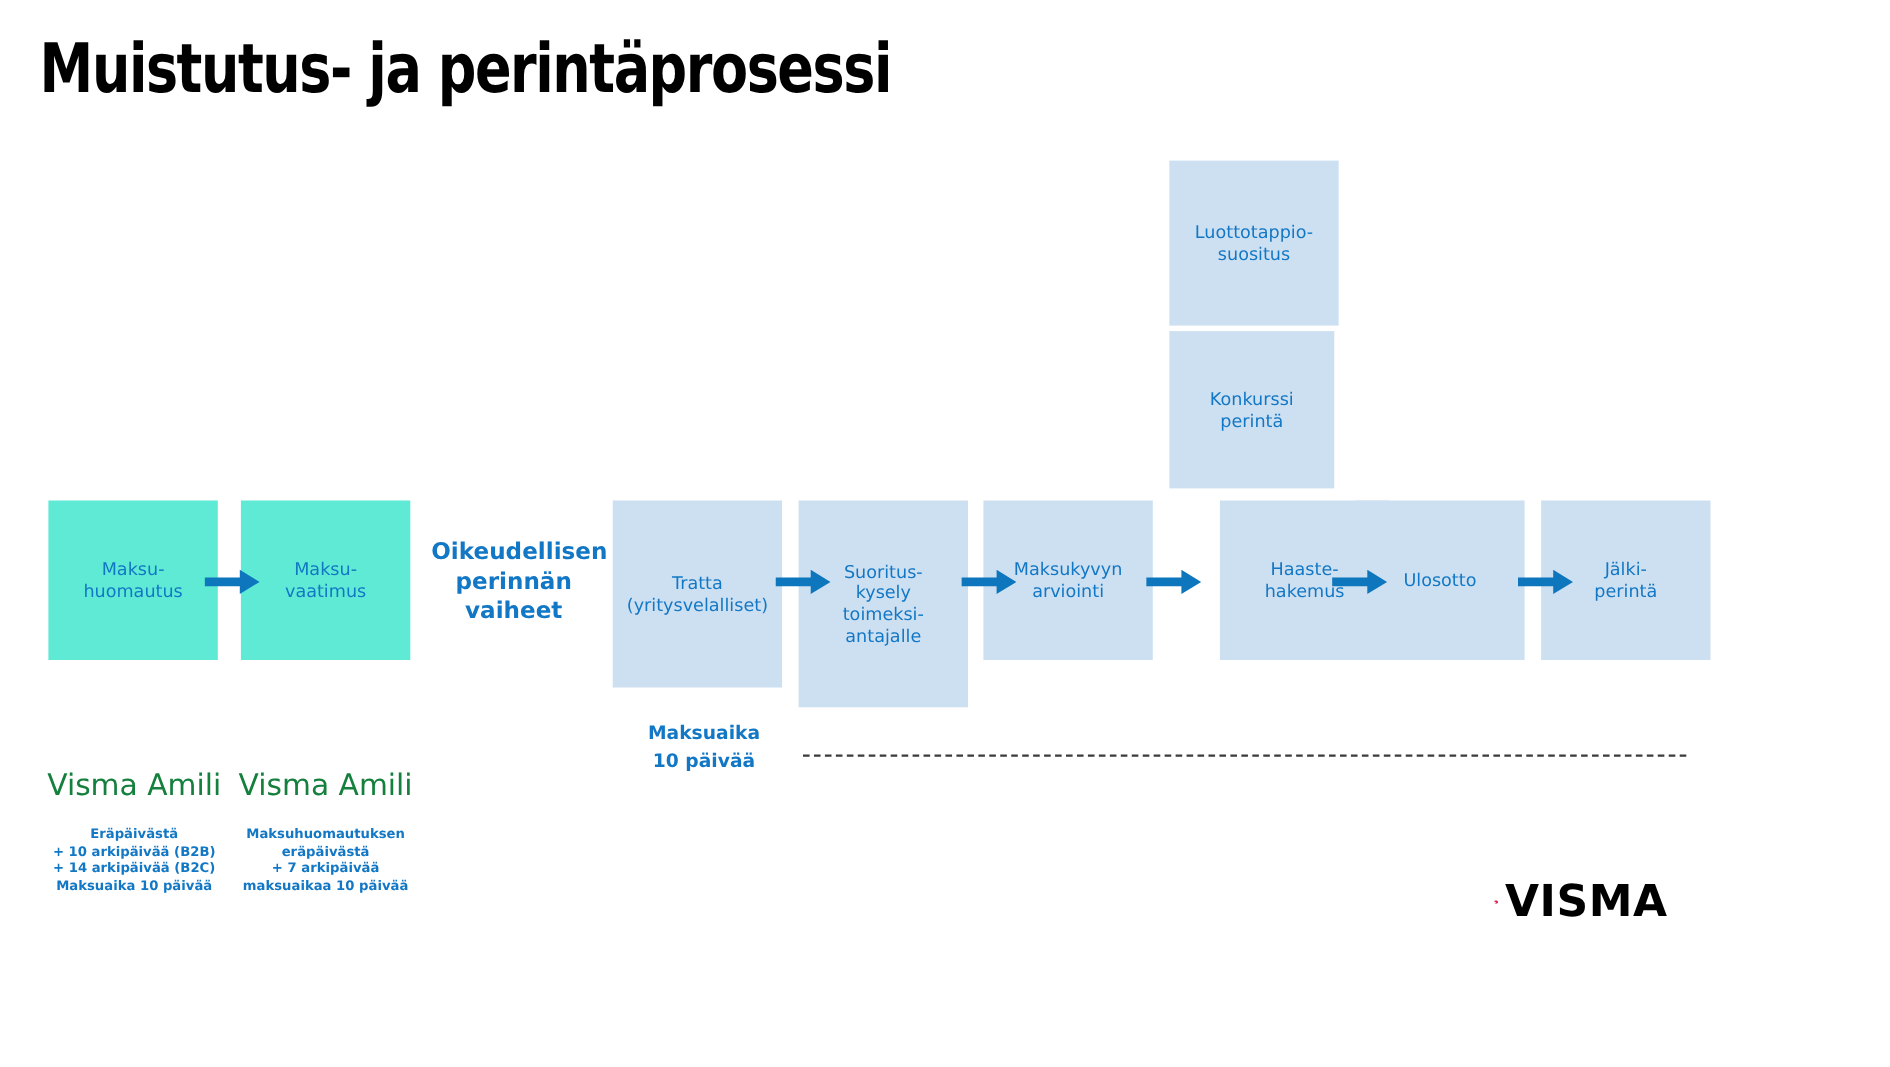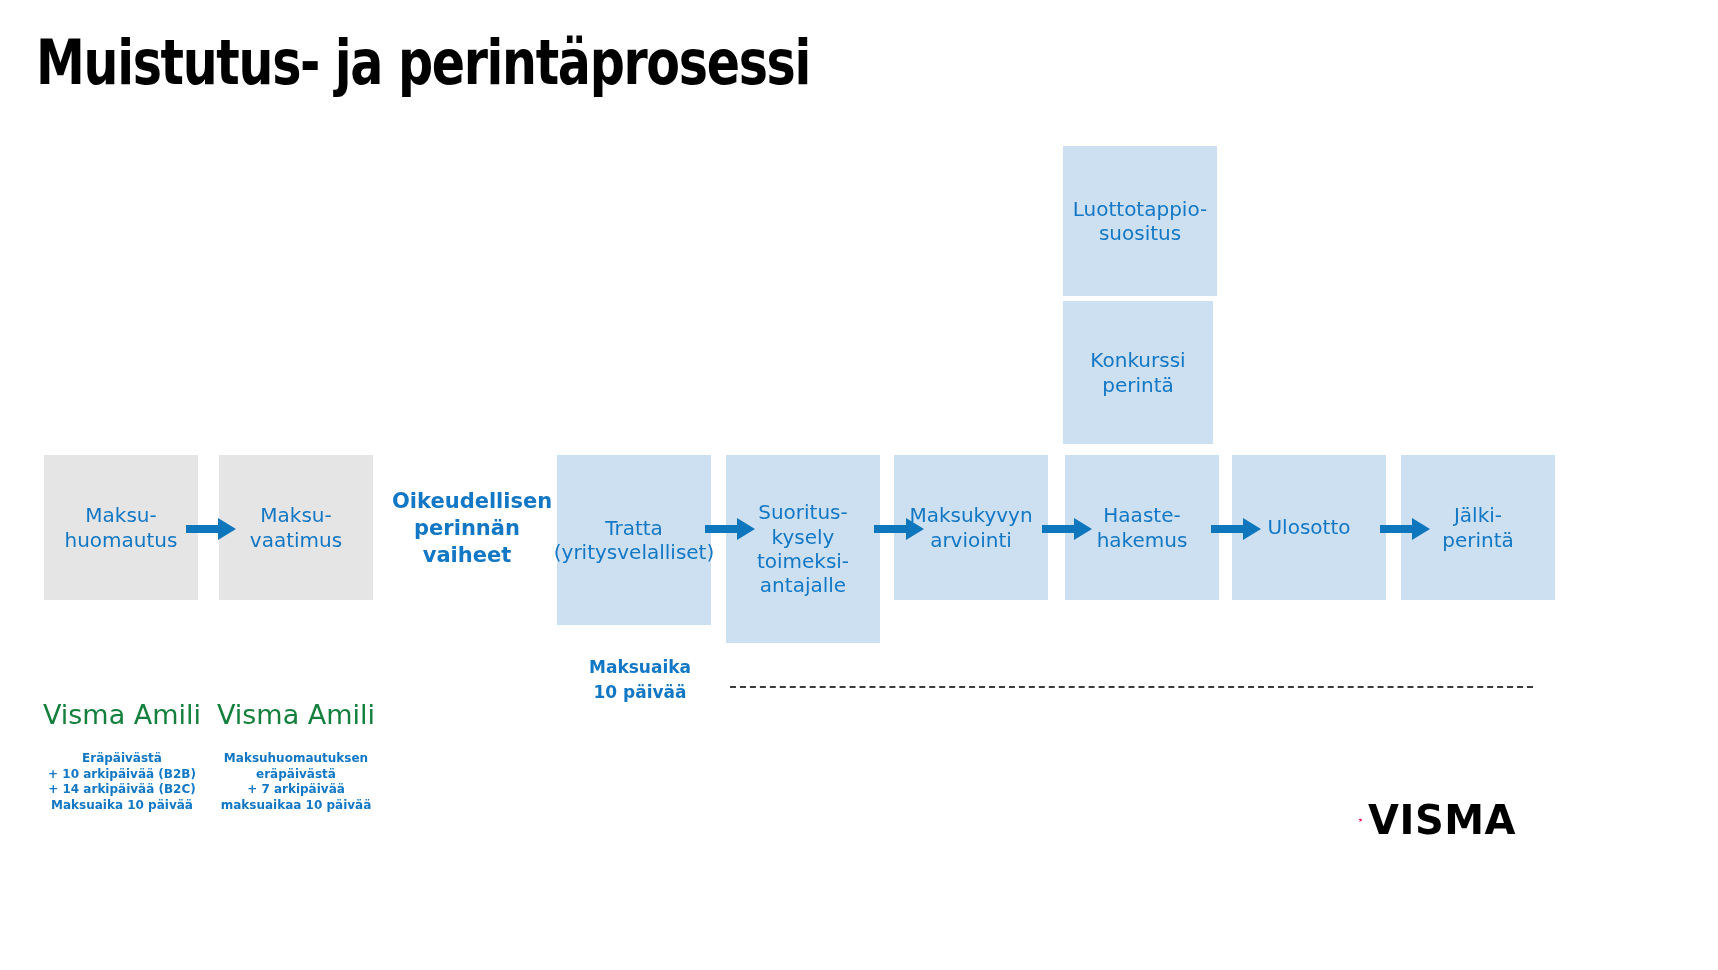--- a/index.html
+++ b/index.html
@@ -31,26 +31,26 @@
   }
 
   
   .pbox {
     position: absolute;
     display: flex;
     align-items: center;
     justify-content: center;
     text-align: center;
     color: #1277c4;
-    font-size: 20px;
+    font-size: 16px;
     line-height: 1.22;
     box-sizing: border-box;
     padding: 4px 6px;
   }
-  .pbox.grey  { background: #e5e5e5; }
+  .pbox.grey  { background: #5eead4; }
   .pbox.blue  { background: #cde0f2; }
 
   .pbox-label { white-space: pre-line; }
 
   
   .arrow {
     position: absolute;
     height: 22px;
     display: block;
   }
@@ -173,21 +173,21 @@
 kysely
 toimeksi-
 antajalle</span>
 </div>
 
 <div class="pbox blue" style="left:894px; top:455px; width:154px; height:145px;">
   <span class="pbox-label">Maksukyvyn
 arviointi</span>
 </div>
 
-<div class="pbox blue" style="left:1065px; top:455px; width:154px; height:145px;">
+<div class="pbox blue" style="left:1109px; top:455px; width:154px; height:145px;">
   <span class="pbox-label">Haaste-
 hakemus</span>
 </div>
 
 <div class="pbox blue" style="left:1232px; top:455px; width:154px; height:145px;">
   <span class="pbox-label">Ulosotto</span>
 </div>
 
 <div class="pbox blue" style="left:1401px; top:455px; width:154px; height:145px;">
   <span class="pbox-label">Jälki-

